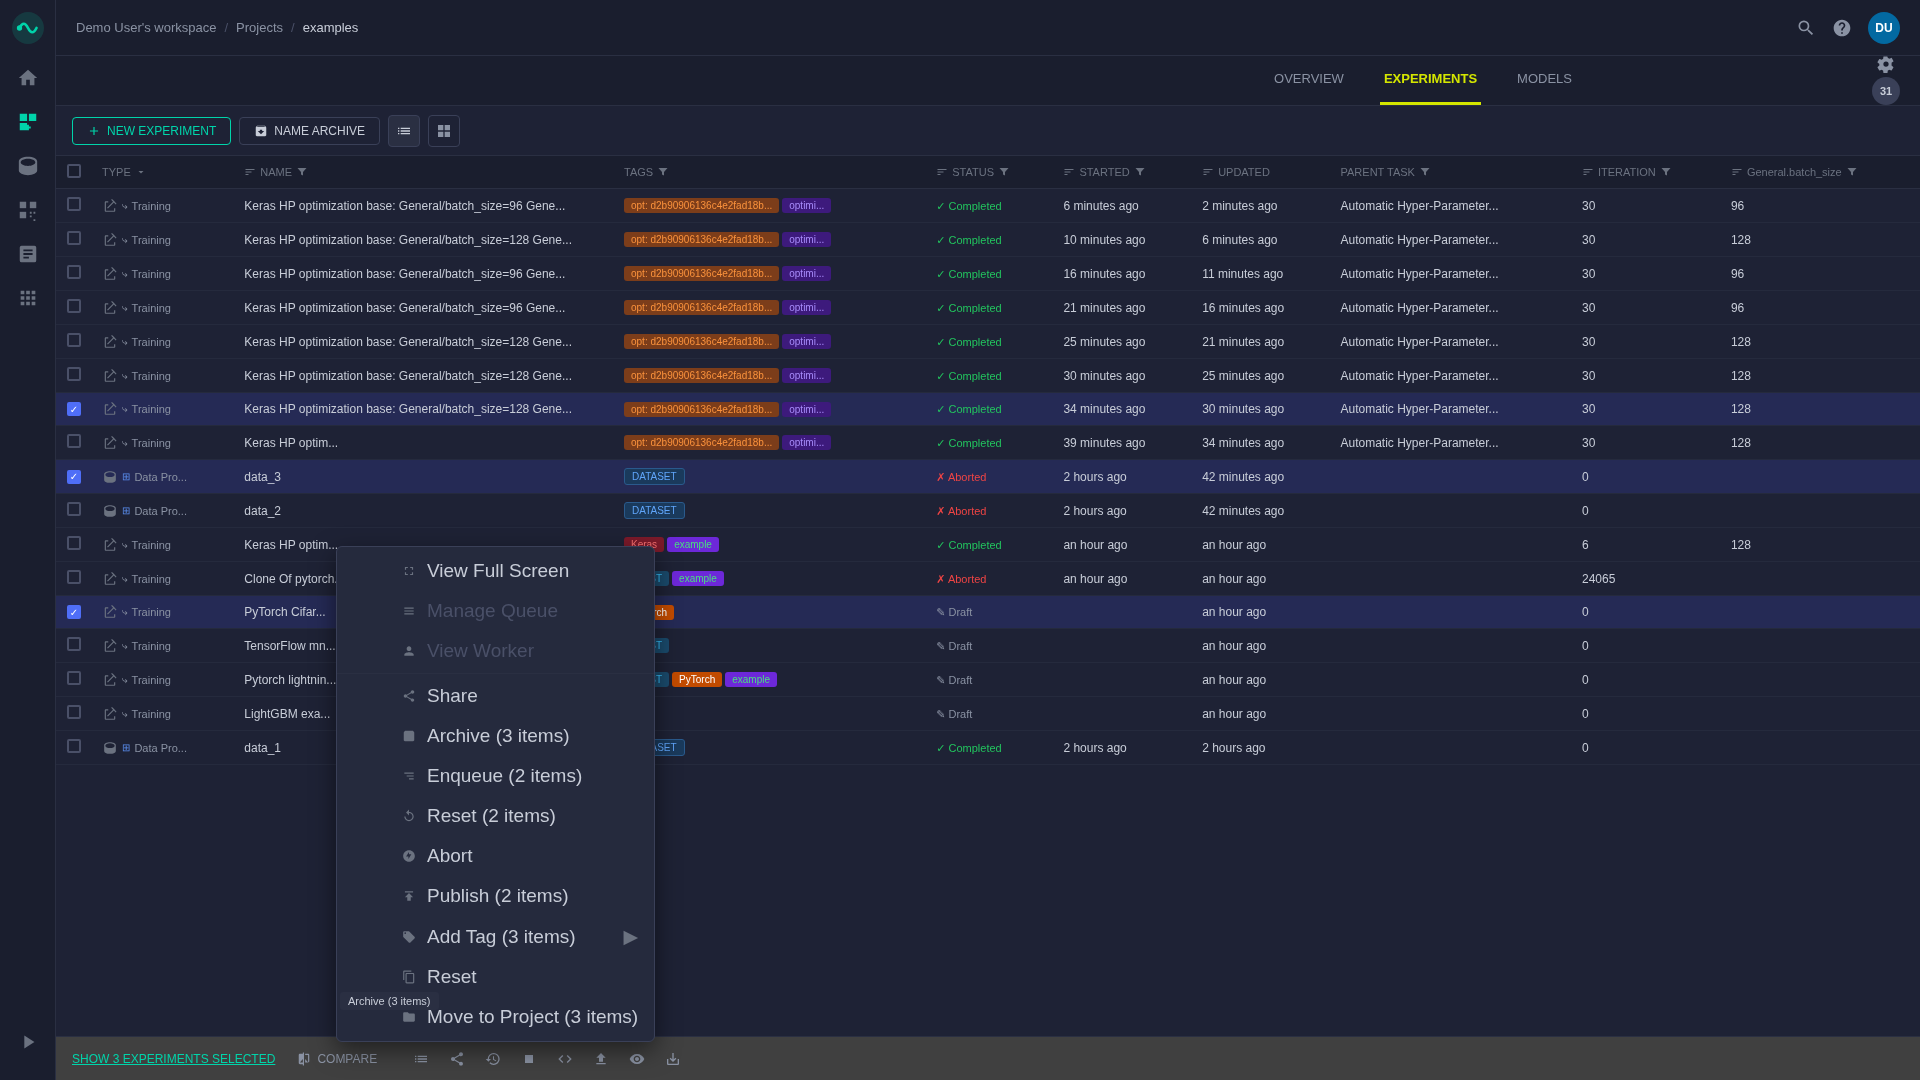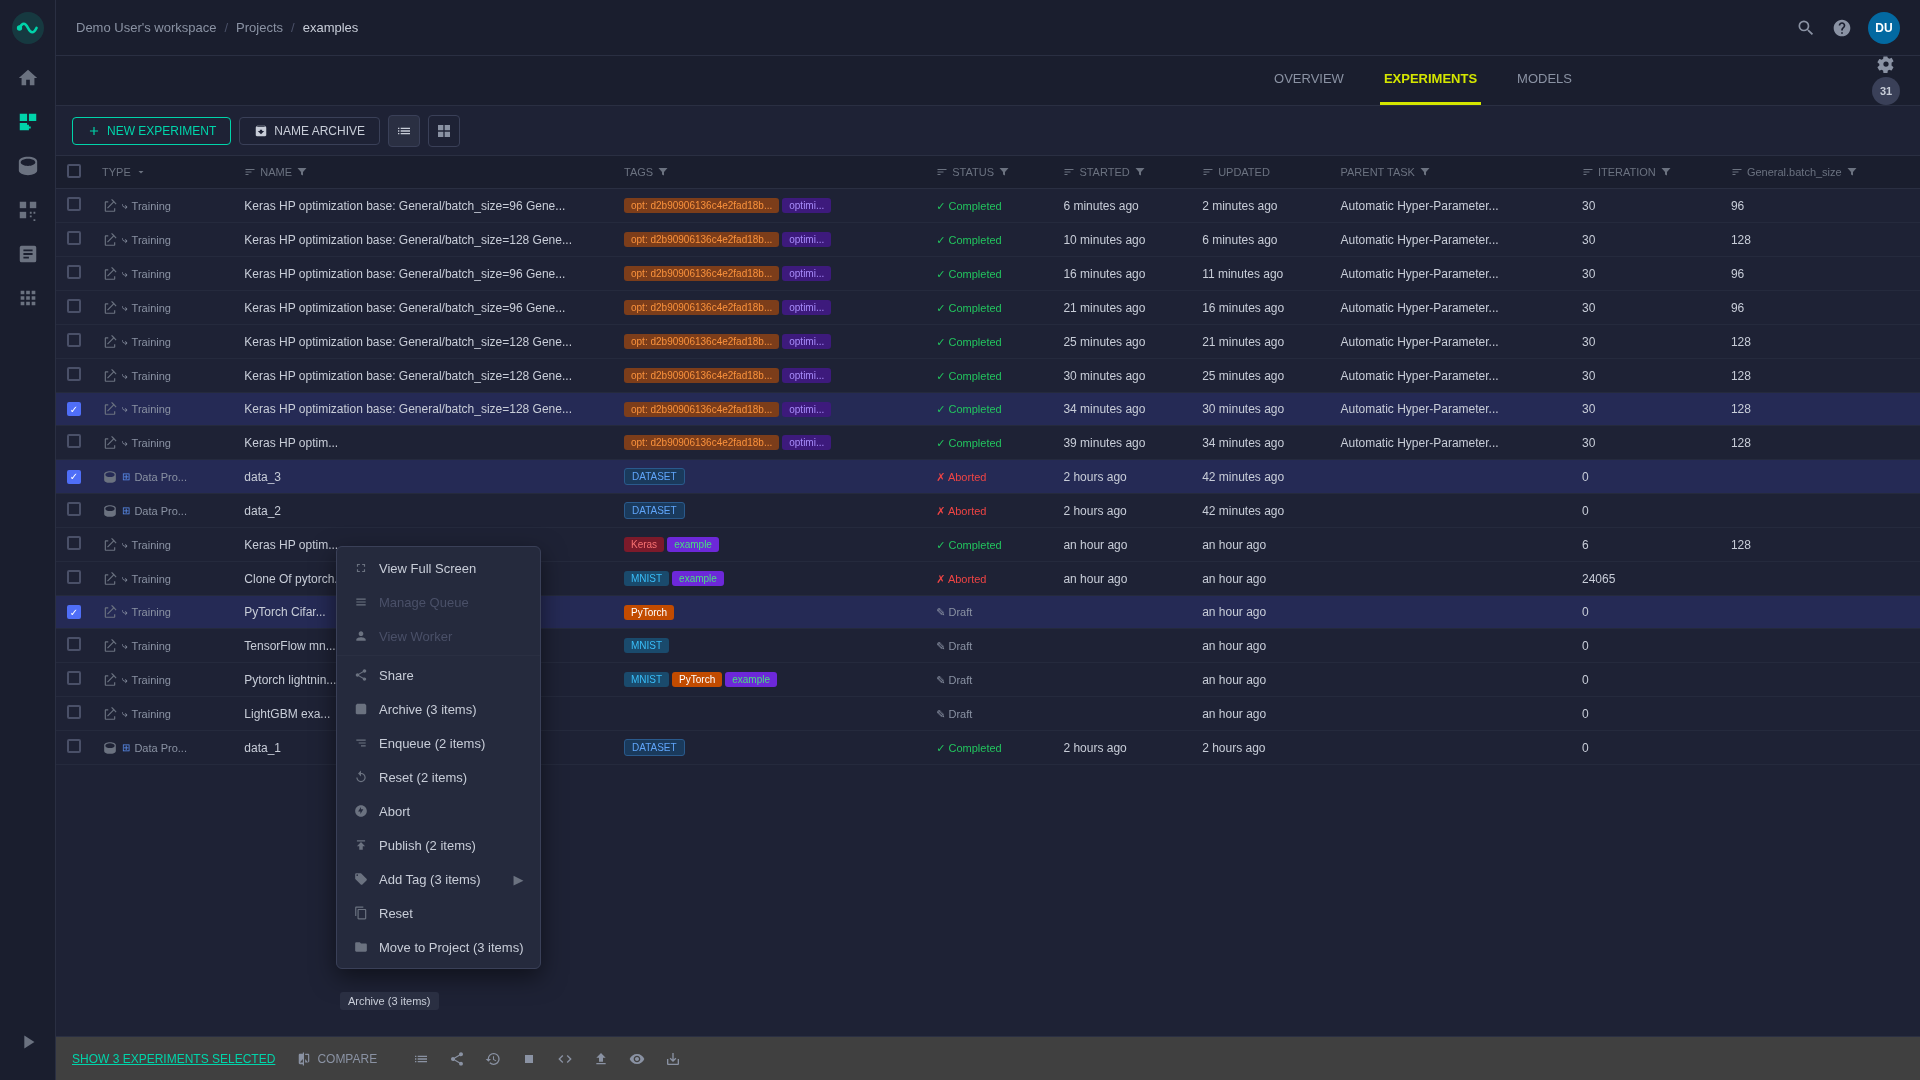--- a/index.html
+++ b/index.html
@@ -69,21 +69,21 @@
     .tag-orange { background: #7c3d1a; color: #fb923c; }
     .tag-purple { background: #3d1a7c; color: #a78bfa; }
     .tag-dataset { background: #1a3a5c; color: #60a5fa; border: 1px solid #2a5a8c; }
     .tag-keras { background: #7c1a2a; color: #f87171; }
     .tag-mnist { background: #1a4a6c; color: #38bdf8; }
     .tag-pytorch { background: #c24b00; color: #fff; }
     .tag-example { background: #6d28d9; color: #4ade80; }
 
     
     .context-menu { position: absolute; left: 280px; top: 390px; background: #252a3d; border: 1px solid #3a4058; border-radius: 6px; min-width: 200px; z-index: 1000; box-shadow: 0 8px 24px rgba(0,0,0,0.5); padding: 4px 0; }
-    .ctx-item { display: flex; align-items: center; gap: 10px; padding: 9px 16px; font-size: 13px; color: #c8cdd8; cursor: pointer; }
+    .ctx-item { display: flex; align-items: center; gap: 10px; padding: 9px 16px; font-size: 19px; color: #c8cdd8; cursor: pointer; margin-left: 48px; }
     .ctx-item.disabled { color: #4a5068; cursor: default; }
     .ctx-icon { width: 16px; height: 16px; display: flex; align-items: center; justify-content: center; color: #6b7280; }
     .ctx-divider { height: 1px; background: #2a2f42; margin: 2px 0; }
     .ctx-submenu-arrow { margin-left: auto; color: #6b7280; }
 
     
     .bottombar { height: 44px; background: #404040; border-top: 1px solid #2a2f42; display: flex; align-items: center; padding: 0 16px; gap: 12px; font-size: 12px; }
     .selected-info { color: #00d4aa; font-weight: 500; text-decoration: underline; cursor: pointer; }
     .compare-btn { display: flex; align-items: center; gap: 6px; color: #8a92a3; cursor: pointer; padding: 4px 10px; border-radius: 4px; }
     .bottom-icons { display: flex; align-items: center; gap: 8px; margin-left: 8px; }

